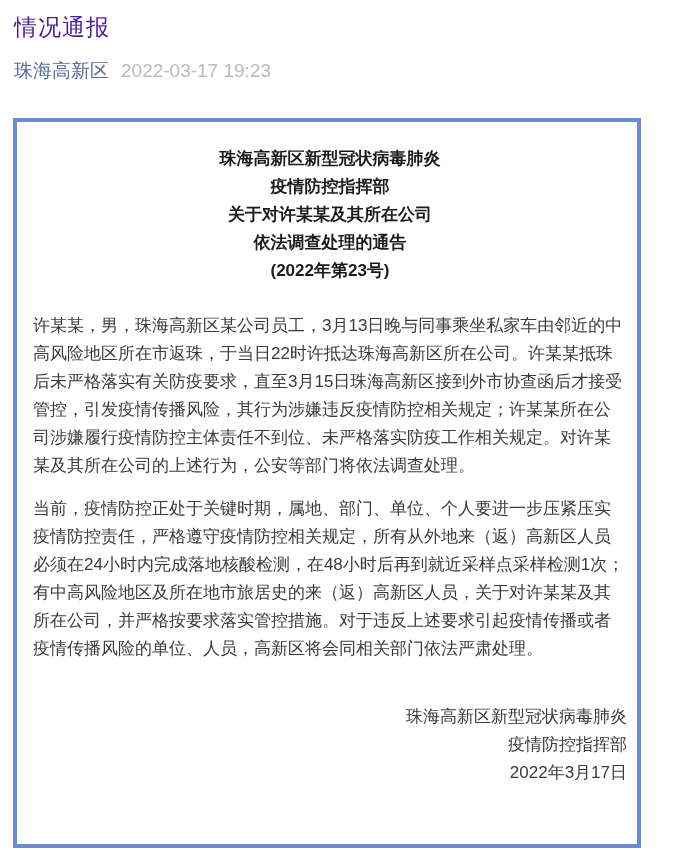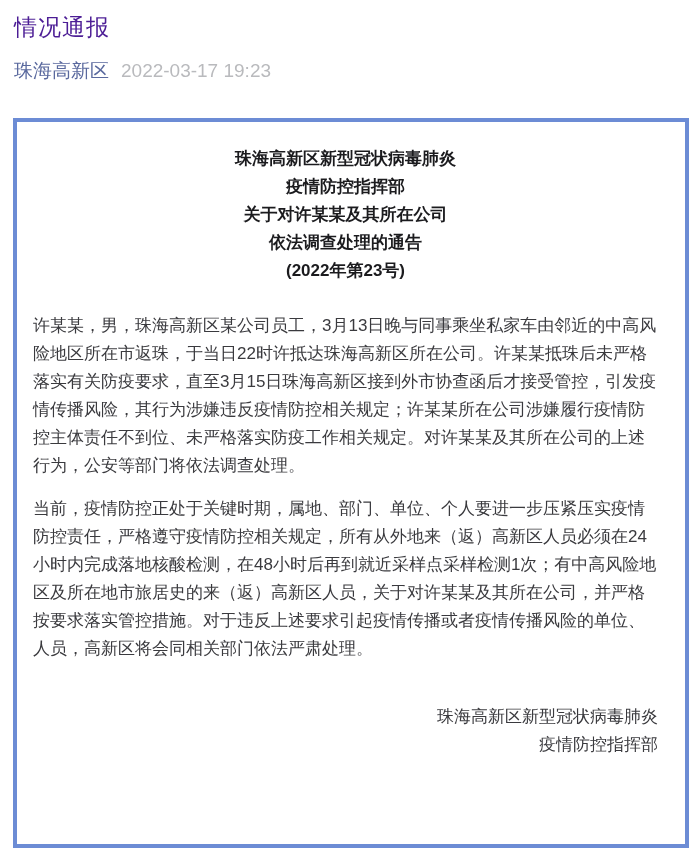--- a/index.html
+++ b/index.html
@@ -34,25 +34,25 @@
     text-decoration: none;
     cursor: pointer;
   }
   .time {
     color: #b9babd;
     margin-left: 12px;
   }
   .notice-box {
     box-sizing: border-box;
     margin: 38px 8px 0 13px;
-    width: 676px;
+    width: 628px;
     min-height: 730px;
     border: 4px solid #6c8cd5;
     background: #ffffff;
-    padding: 23px 27px 12px 16px;
+    padding: 23px 10px 12px 16px;
     font-size: 17px;
     line-height: 28px;
     color: #3a3a3e;
   }
   .heading {
     text-align: center;
     font-weight: 700;
     color: #1b1b1e;
   }
   .heading div {
@@ -95,17 +95,18 @@
     </div>
 
     <p class="para first">许某某，男，珠海高新区某公司员工，3月13日晚与同事乘坐私家车由邻近的中高风险地区所在市返珠，于当日22时许抵达珠海高新区所在公司。许某某抵珠后未严格落实有关防疫要求，直至3月15日珠海高新区接到外市协查函后才接受管控，引发疫情传播风险，其行为涉嫌违反疫情防控相关规定；许某某所在公司涉嫌履行疫情防控主体责任不到位、未严格落实防疫工作相关规定。对许某某及其所在公司的上述行为，公安等部门将依法调查处理。</p>
 
     <p class="para">当前，疫情防控正处于关键时期，属地、部门、单位、个人要进一步压紧压实疫情防控责任，严格遵守疫情防控相关规定，所有从外地来（返）高新区人员必须在24小时内完成落地核酸检测，在48小时后再到就近采样点采样检测1次；有中高风险地区及所在地市旅居史的来（返）高新区人员，关于对许某某及其所在公司，并严格按要求落实管控措施。对于违反上述要求引起疫情传播或者疫情传播风险的单位、人员，高新区将会同相关部门依法严肃处理。</p>
 
 
     <div class="signature">
       <div>珠海高新区新型冠状病毒肺炎</div>
       <div>疫情防控指挥部</div>
+      <div>2022年3月17日</div>
     </div>
 
   </div>
 
 </div>
 
 </body></html>

